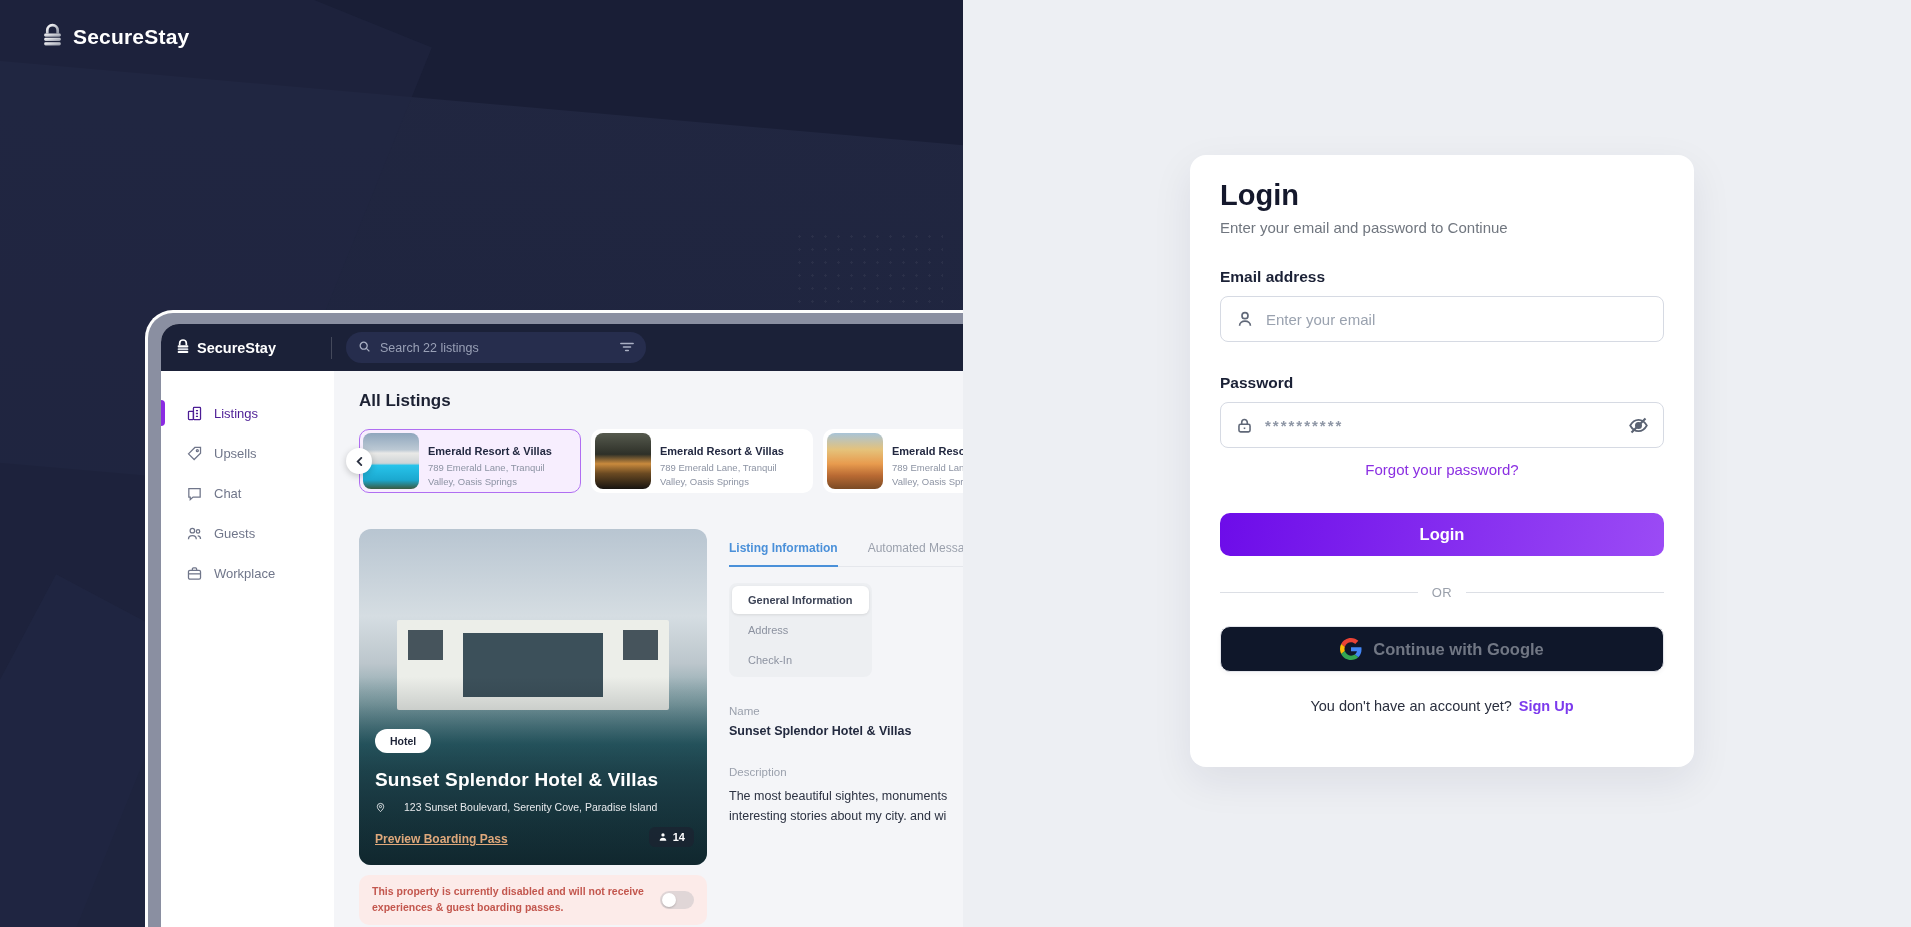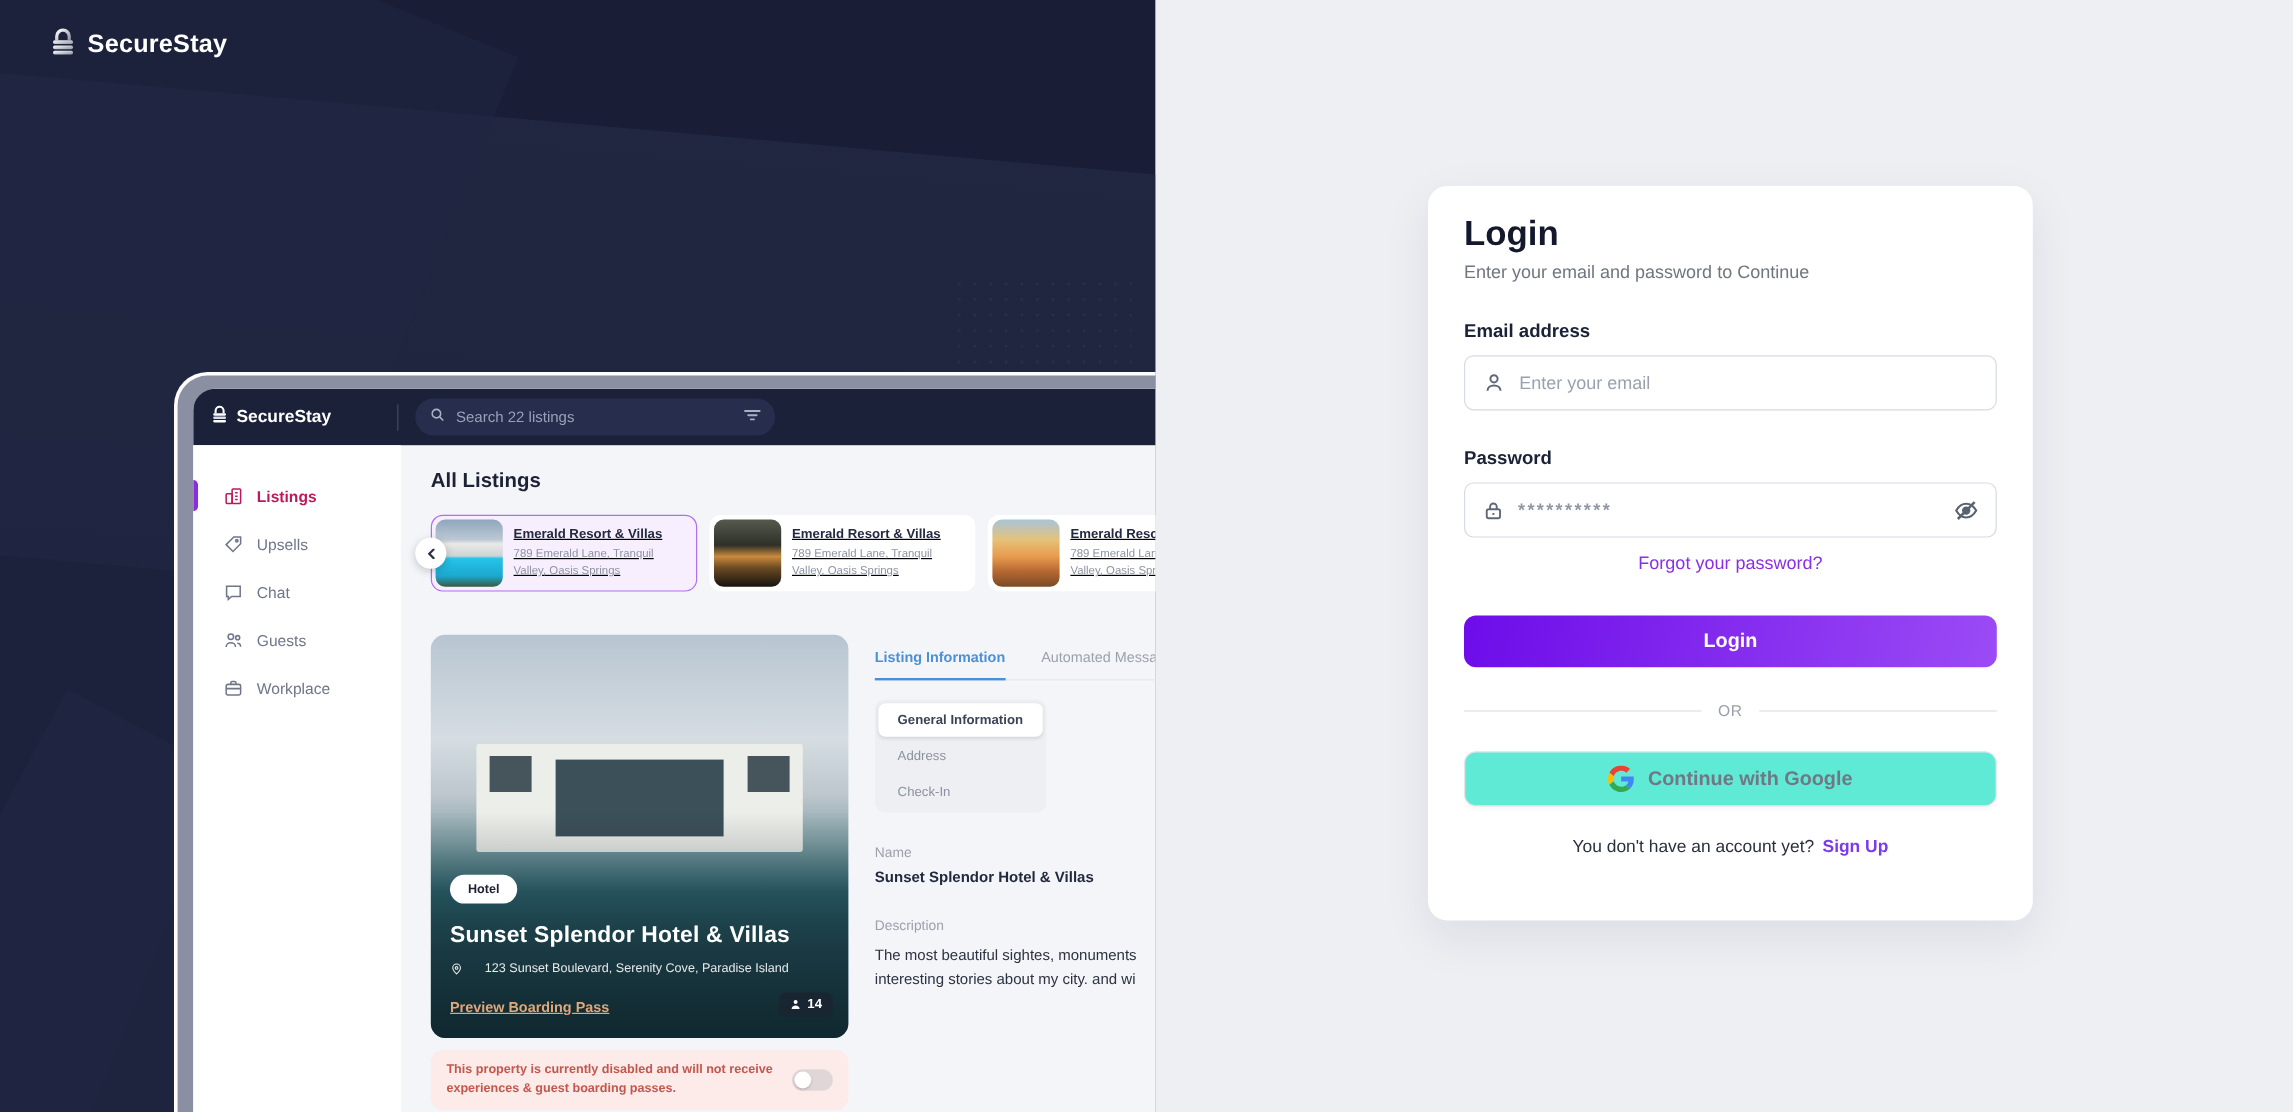--- a/index.html
+++ b/index.html
@@ -25,30 +25,30 @@
   .app-topbar { flex:0 0 47px; background:#1b2138; display:flex; align-items:center; padding-left:14px; }
   .app-logo { display:flex; align-items:center; gap:6px; width:156px; }
   .app-logo-text { color:#fff; font-size:14.5px; font-weight:800; }
   .tb-divider { width:1px; height:22px; background:rgba(255,255,255,.18); }
   .tb-search { margin-left:14px; width:300px; height:31px; background:#262d4d; border-radius:16px; display:flex; align-items:center; padding:0 12px; gap:9px; }
   .tb-search-text { color:#99a0b6; font-size:12.5px; flex:1; }
 
   .app-body { flex:1; display:flex; min-height:0; }
   .app-sidebar { flex:0 0 173px; background:#ffffff; padding-top:22px; }
   .side-item { height:40px; display:flex; align-items:center; gap:11px; padding-left:25px; color:#70768a; font-size:13px; font-weight:500; position:relative; }
-  .side-item.active { color:#be185d; font-weight:700; }
+  .side-item.active { color:#4c1d95; font-weight:400; }
   .side-item.active::before { content:""; position:absolute; left:0; top:7px; width:4px; height:26px; background:#8b2be2; border-radius:0 4px 4px 0; }
   .side-item svg { flex:0 0 17px; }
 
   .app-main { flex:1; min-width:0; padding:20px 0 0 25px; }
   .all-listings { font-size:17px; font-weight:700; color:#1c2133; }
 
   .carousel { margin-top:18px; display:flex; gap:10px; position:relative; }
   .chev-btn { position:absolute; left:-13px; top:50%; transform:translateY(-50%); width:26px; height:26px; border-radius:50%; background:#fff; box-shadow:0 2px 7px rgba(0,0,0,.2); display:flex; align-items:center; justify-content:center; z-index:2; }
-  .lcard { flex:0 0 222px; height:64px; background:#fff; border-radius:10px; border:1.5px solid transparent; display:flex; align-items:center; gap:9px; padding:3px 8px 3px 3px;text-decoration:underline; }
+  .lcard { flex:0 0 222px; height:64px; background:#fff; border-radius:10px; border:1.5px solid transparent; display:flex; align-items:flex-end; gap:9px; padding:3px 8px 3px 3px; }
   .lcard.selected { border-color:#b06ef2; background:#f7eefe; }
   .thumb { width:56px; height:56px; border-radius:8px; flex:0 0 56px; }
   .t1 { background:linear-gradient(180deg,#8fa6bd 0%,#bcc9d4 30%,#e9e9e7 36%,#cfd4d6 54%,#27c3ea 58%,#1ba8cf 84%,#3a5a40 100%); }
   .t2 { background:linear-gradient(180deg,#565a4e 0%,#2e3028 38%,#c98a3d 55%,#6b4a22 72%,#171411 100%); }
   .t3 { background:linear-gradient(180deg,#a8c4d8 0%,#e5c27a 30%,#e89b4e 55%,#b96a33 76%,#7a4a24 100%); }
   .lc-title { font-size:11px; font-weight:700; color:#232941; margin-bottom:4px; white-space:nowrap; }
   .lc-addr { font-size:9.5px; color:#8c93a3; line-height:1.45; }
 
   .detail { margin-top:36px; display:flex; gap:22px; }
   .photo { width:348px; height:336px; border-radius:12px; position:relative; overflow:hidden; flex:0 0 348px;
@@ -89,21 +89,21 @@
   .fld-label { margin-top:32px; font-size:15.5px; font-weight:700; color:#1b2136; }
   .inp { margin-top:10px; height:46px; border:1px solid #d6dae3; border-radius:8px; display:flex; align-items:center; padding:0 14px; gap:11px; }
   .inp input { border:0; outline:0; flex:1; font-size:15px; color:#333a48; font-family:"Liberation Sans",sans-serif; background:transparent; }
   .inp input::placeholder { color:#9aa2af; }
   .inp-pass input::placeholder { letter-spacing:2px; font-weight:700; color:#8f97a6; }
   .forgot { margin-top:13px; text-align:center; font-size:15px; color:#8b2fe2; font-weight:500; cursor:pointer; }
   .login-btn { margin-top:35px; width:100%; height:43px; border:0; border-radius:10px; background:linear-gradient(100deg,#6d0ce9 0%,#9b4bf5 100%); color:#fff; font-size:16.5px; font-weight:600; font-family:"Liberation Sans",sans-serif; cursor:pointer; }
   .or-row { margin-top:29px; display:flex; align-items:center; gap:14px; }
   .or-line { flex:1; height:1px; background:#dcdfe5; }
   .or-text { font-size:13px; color:#9aa0ab; letter-spacing:.5px; }
-  .google-btn { margin-top:26px; width:100%; height:46px; background:#5eead4; border:1px solid #e3e5eb; border-radius:10px; display:flex; align-items:center; justify-content:center; gap:11px; font-size:16.5px; font-weight:600; color:#717784; cursor:pointer; box-shadow:0 2px 4px rgba(30,35,60,.04); font-family:"Liberation Sans",sans-serif; }
+  .google-btn { margin-top:26px; width:100%; height:46px; background:#0f172a; border:1px solid #e3e5eb; border-radius:10px; display:flex; align-items:center; justify-content:center; gap:11px; font-size:16.5px; font-weight:600; color:#717784; cursor:pointer; box-shadow:0 2px 4px rgba(30,35,60,.04); font-family:"Liberation Sans",sans-serif; }
   .signup-row { margin-top:26px; text-align:center; font-size:14.5px; color:#2a2f3e; }
   .signup-link { color:#7c3aed; font-weight:700; margin-left:7px; cursor:pointer; }
 </style>
 </head>
 <body>
 
 <div class="left-panel">
   <div class="bgshape1"></div>
   <div class="bgshape2"></div>
   <div class="bgshape3"></div>

